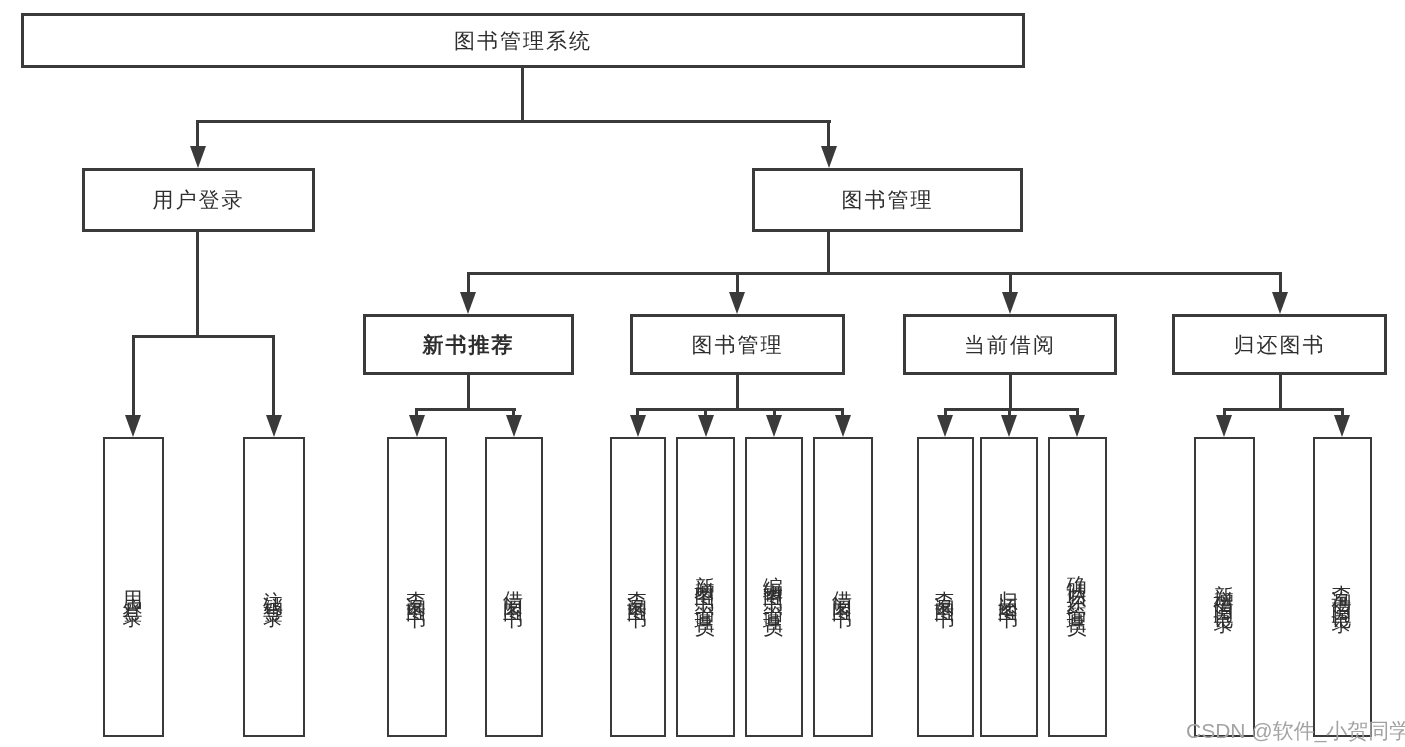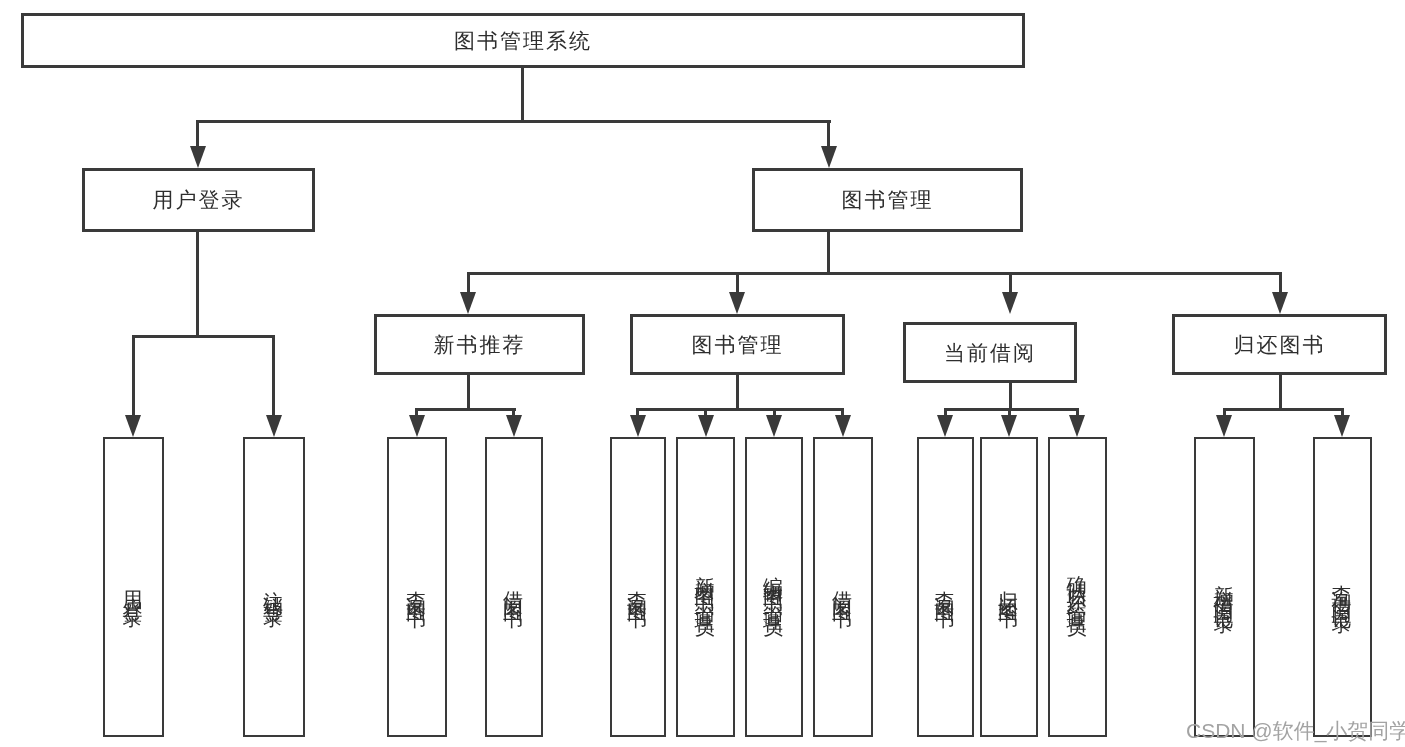--- a/index.html
+++ b/index.html
@@ -62,23 +62,23 @@
 <div class="hline" style="left:467px;top:272px;width:814px;"></div>
 <div class="vline" style="left:467px;top:272px;height:24px;"></div>
 <div class="arrow" style="left:460px;top:292px;"></div>
 <div class="vline" style="left:736px;top:272px;height:24px;"></div>
 <div class="arrow" style="left:729px;top:292px;"></div>
 <div class="vline" style="left:1009px;top:272px;height:24px;"></div>
 <div class="arrow" style="left:1002px;top:292px;"></div>
 <div class="vline" style="left:1279px;top:272px;height:24px;"></div>
 <div class="arrow" style="left:1272px;top:292px;"></div>
 
-<div class="node" style="left:374px;top:314px;width:211px;height:61px;">新书推荐</div>
+<div class="node" style="left:363px;top:314px;width:211px;height:61px;font-weight:bold;">新书推荐</div>
 <div class="node" style="left:630px;top:314px;width:215px;height:61px;">图书管理</div>
-<div class="node" style="left:903px;top:322px;width:174px;height:61px;">当前借阅</div>
+<div class="node" style="left:903px;top:314px;width:214px;height:61px;">当前借阅</div>
 <div class="node" style="left:1172px;top:314px;width:215px;height:61px;">归还图书</div>
 
 <div class="vline" style="left:467px;top:375px;height:33px;"></div>
 <div class="hline" style="left:416px;top:408px;width:100px;"></div>
 <div class="vline" style="left:415px;top:408px;height:11px;"></div>
 <div class="arrow" style="left:409px;top:415px;"></div>
 <div class="vline" style="left:512px;top:408px;height:11px;"></div>
 <div class="arrow" style="left:506px;top:415px;"></div>
 
 <div class="vline" style="left:736px;top:375px;height:33px;"></div>

